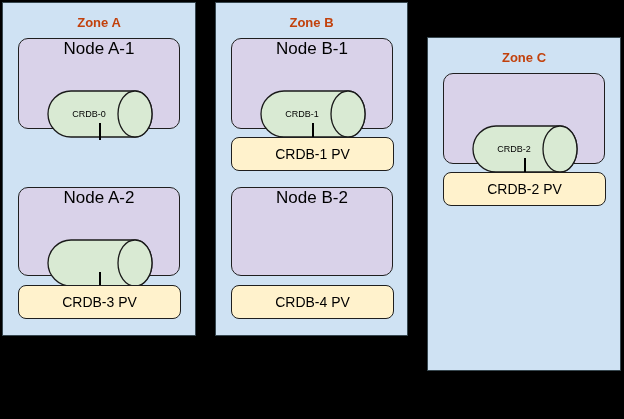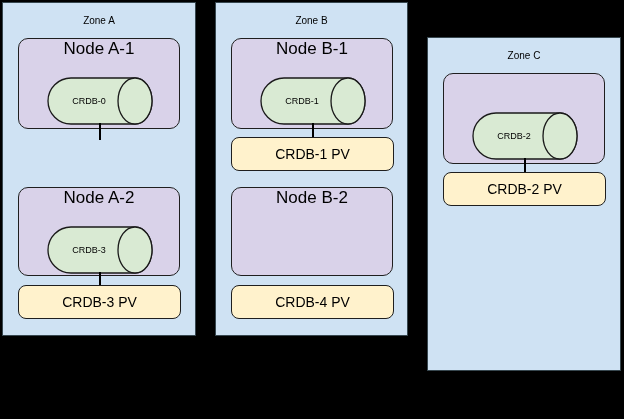--- a/index.html
+++ b/index.html
@@ -23,22 +23,23 @@
   }
   .zone--a { left: 2px;   width: 194px; }
   .zone--b { left: 215px; width: 193px; }
   .zone--c { left: 427px; width: 194px; margin-top: 35px; }
 
   .zone-title {
     position: absolute;
     top: 12px;
     left: 0; right: 0;
     text-align: center;
-    font-size: 10px;
-    color: #000000;
+    font-size: 13px;
+    color: #c2410c;
+    font-weight: bold;
   }
 
   .node {
     position: absolute;
     left: 15px;
     width: 162px;
     background: #d9d2e9;
     border: 1px solid #1f1f1f;
     border-radius: 10px;
   }
@@ -50,21 +51,21 @@
     top: 0;
     left: 0; right: 0;
     text-align: center;
     font-size: 17px;
     color: #000;
   }
 
   .cyl {
     position: absolute;
     left: 28px;
-    top: 38px;
+    top: 51px;
     width: 106px;
     height: 48px;
   }
   .cyl svg { display: block; width: 106px; height: 48px; }
   .cyl-label {
     position: absolute;
     left: 0; right: 22px; top: 0; bottom: 0;
     display: flex;
     align-items: center;
     justify-content: center;
@@ -118,21 +119,20 @@
     </div>
     <div class="connector connector--r1"></div>
 
     <div class="node node--r2">
       <div class="node-label">Node A-2</div>
       <div class="cyl">
         <svg viewBox="0 0 106 48">
           <path d="M 88 1 H 24 A 23 23 0 0 0 24 47 H 88 A 17 23 0 0 0 88 1 Z" fill="#d9ead3" stroke="#1a1a1a" stroke-width="1.3"></path>
           <ellipse cx="88" cy="24" rx="17" ry="23" fill="#d9ead3" stroke="#1a1a1a" stroke-width="1.3"></ellipse>
         </svg>
-        <span class="cyl-label">CRDB-3</span>
       </div>
     </div>
     <div class="connector connector--r2"></div>
     <div class="pv pv--r2">
       <span>CRDB-3 PV</span>
     </div>
   </section>
 
   <section class="zone zone--b">
     <div class="zone-title">Zone B</div>

